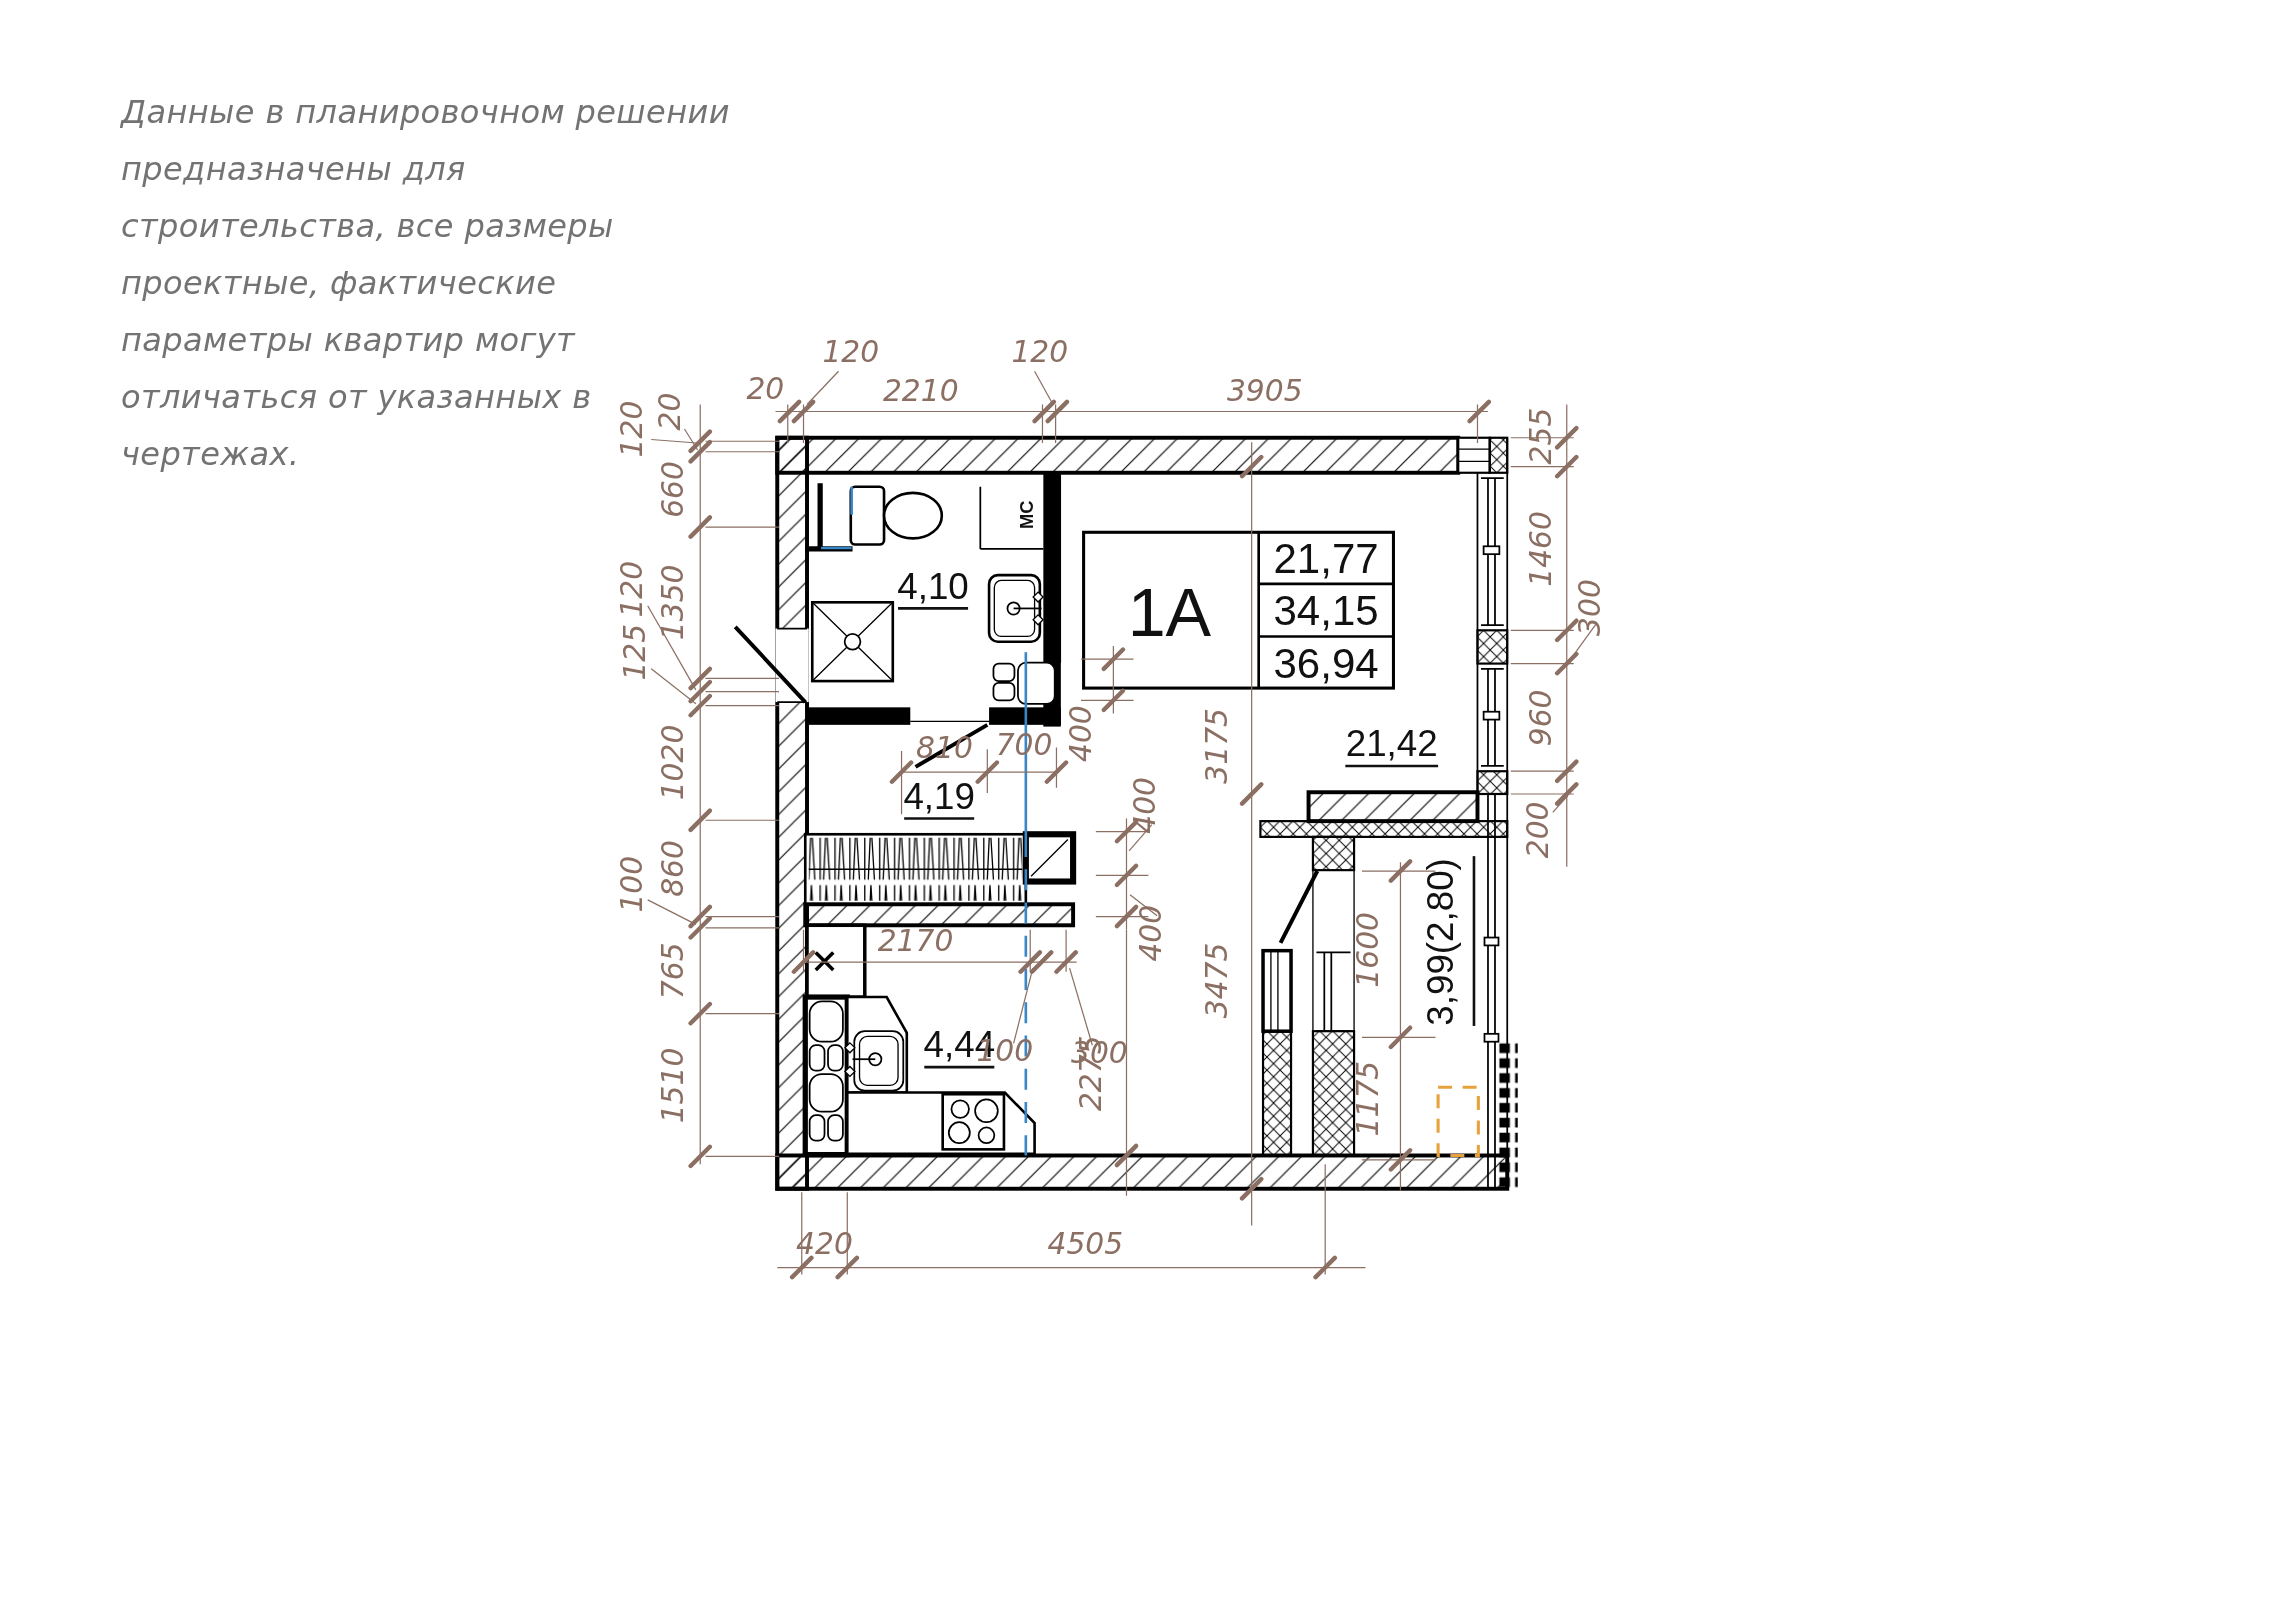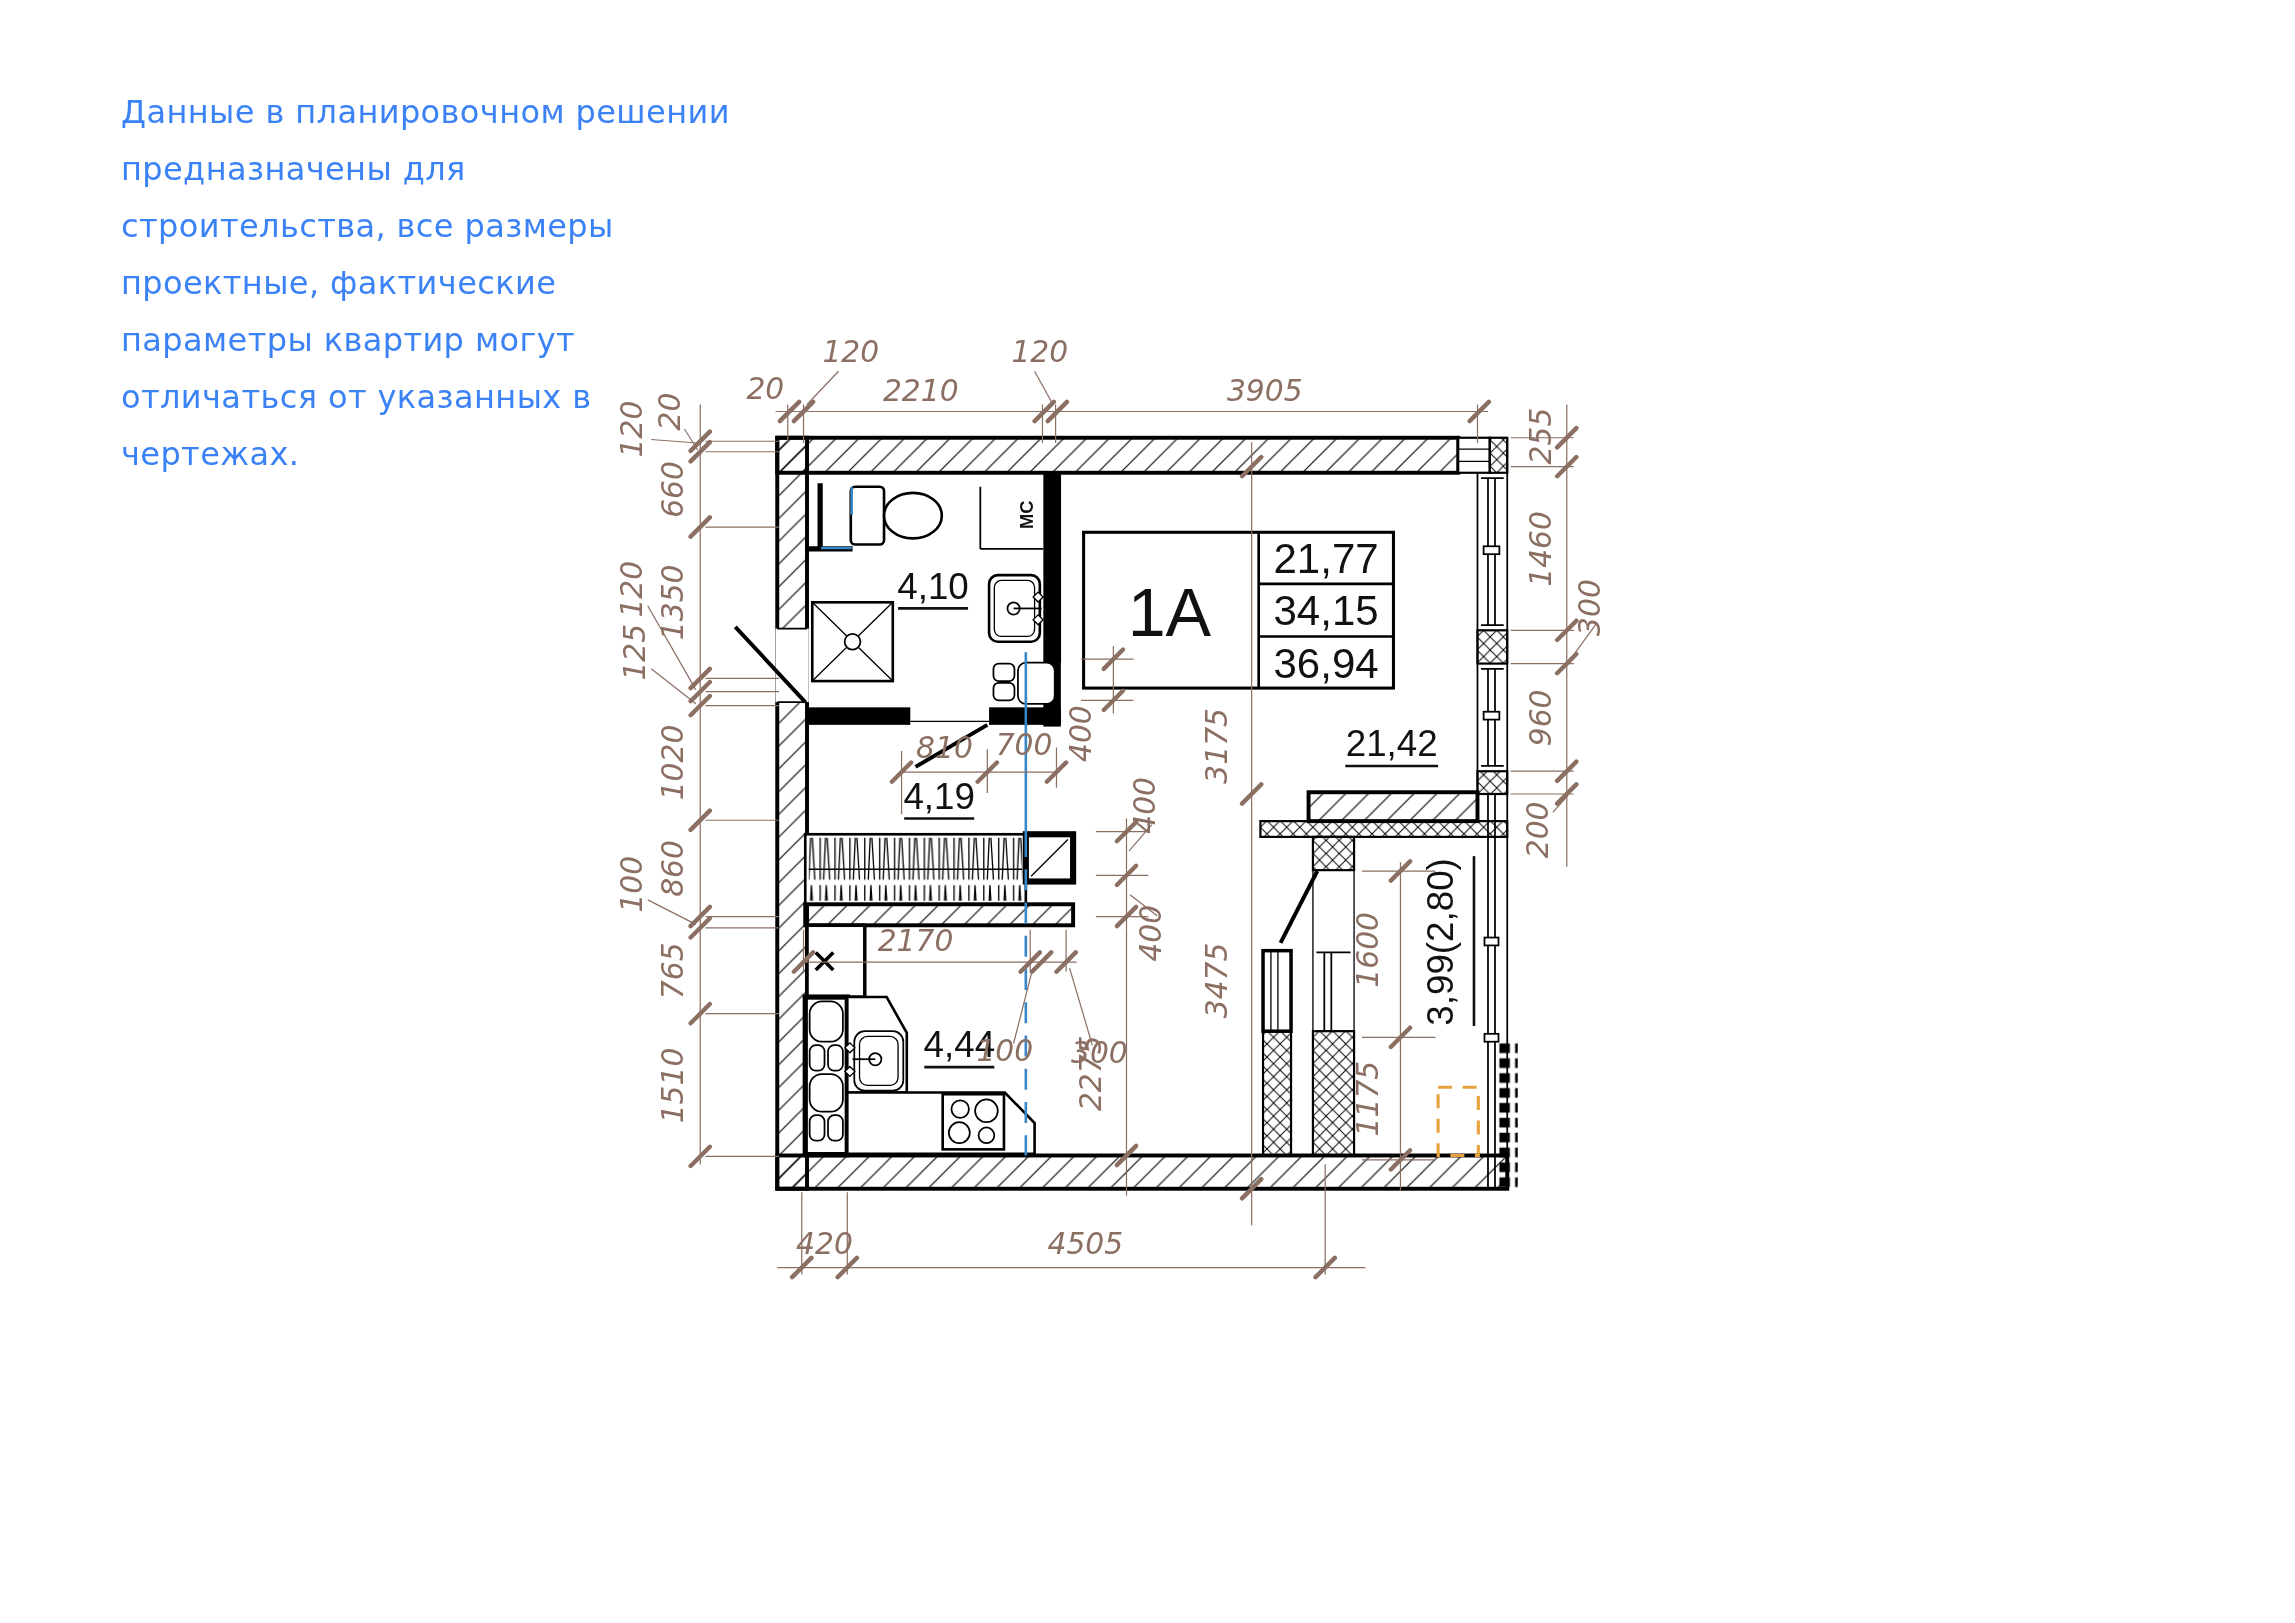--- a/index.html
+++ b/index.html
@@ -1,21 +1,21 @@
 <!DOCTYPE html>
 <html style="font-size:14px"><head>
 <meta charset="utf-8">
 <style>
   html,body{margin:0;padding:0;background:#fff;}
   body{width:2295px;height:1623px;position:relative;overflow:hidden;
        font-family:"DejaVu Sans",sans-serif;}
   #disclaimer{
     position:absolute;left:121px;top:84px;width:613px;
-    font-family:"DejaVu Sans",sans-serif;
-    font-size:32px;line-height:1.78;color:#3b82f6;
+    font-family:"DejaVu Sans",sans-serif;font-style:italic;
+    font-size:32px;line-height:1.78;color:#737373;
     white-space:pre-line;letter-spacing:0.4px;
   }
   #plan{position:absolute;left:0;top:0;width:2295px;height:1623px;}          
   .wb  {fill:#000;stroke:none;}                              
   .hat {fill:url(#pat-hatch);stroke:#000;stroke-width:4.5;}  
   .xh  {fill:url(#pat-xhatch);stroke:#000;stroke-width:2.5;} 
   .tn  {fill:none;stroke:#000;stroke-width:2;}               
   .tn15{fill:none;stroke:#000;stroke-width:1.5;}
   .fx  {fill:#fff;stroke:#000;stroke-width:3;}               
   .fx2 {fill:#fff;stroke:#000;stroke-width:2;}

